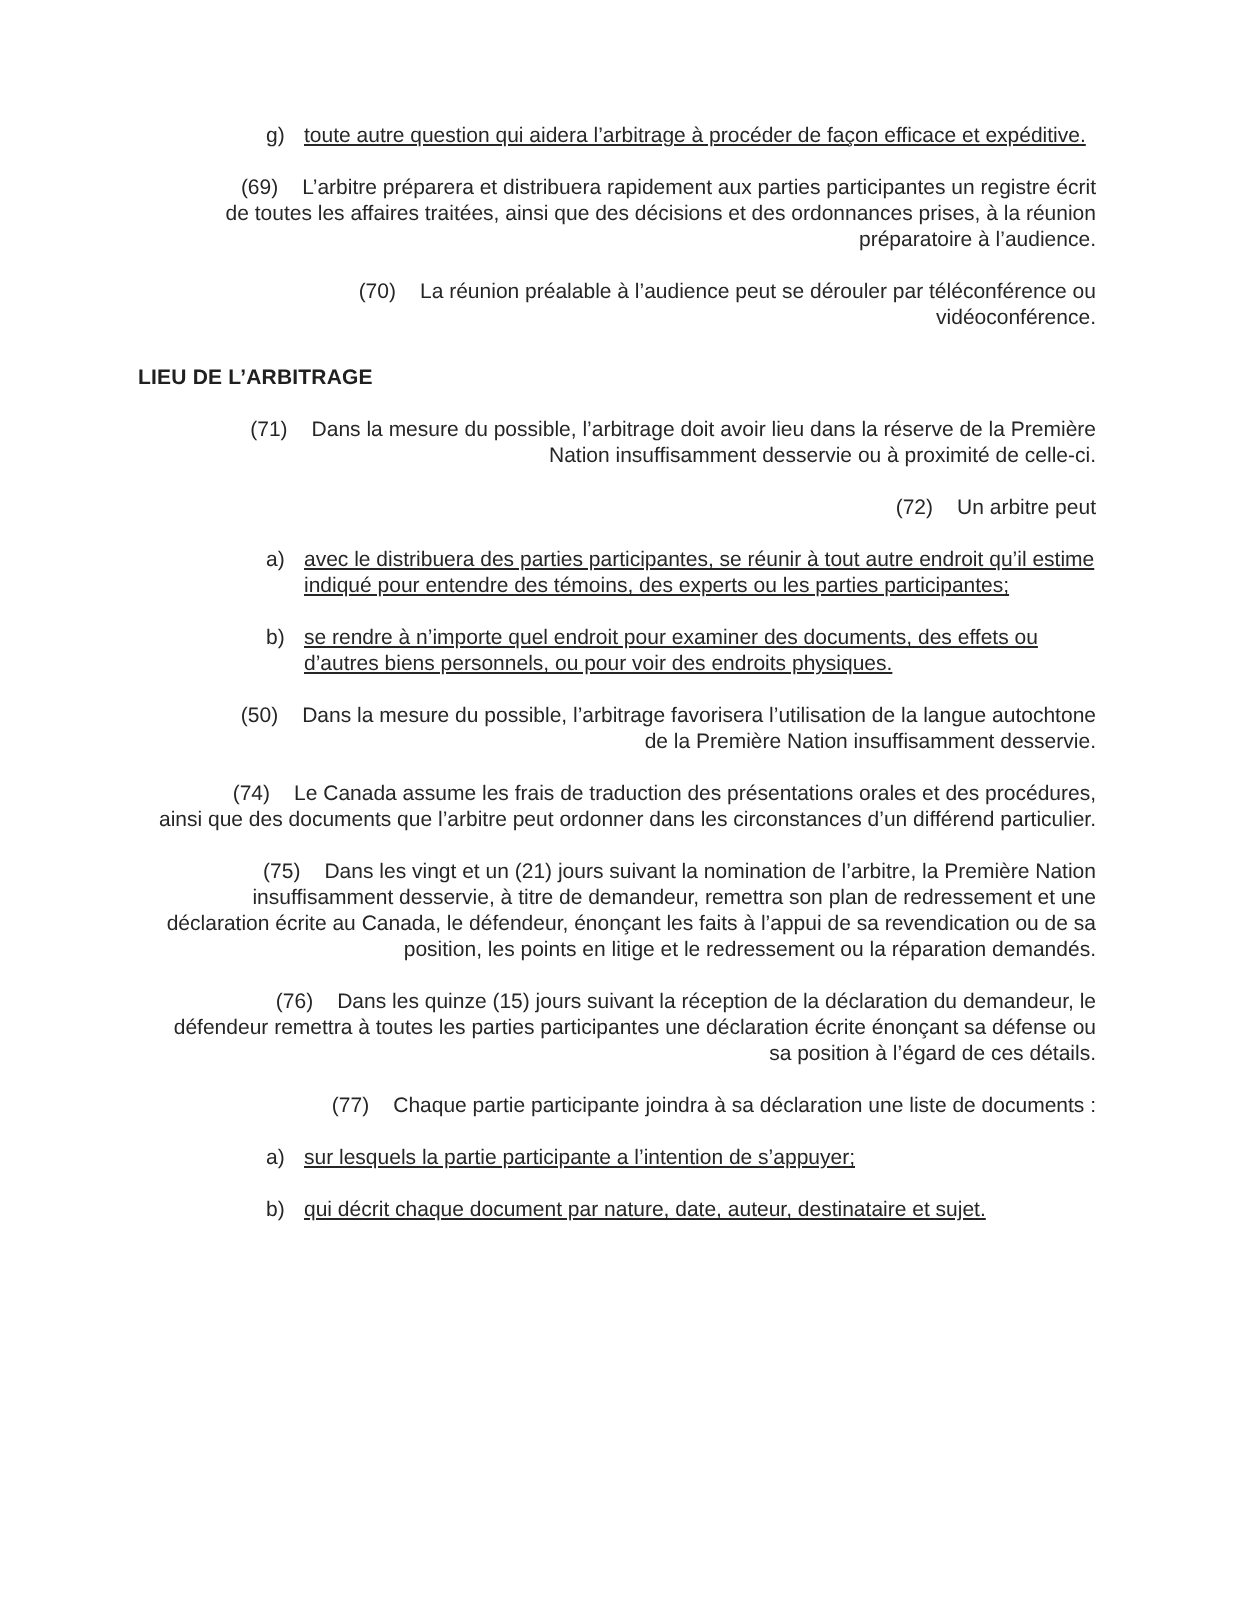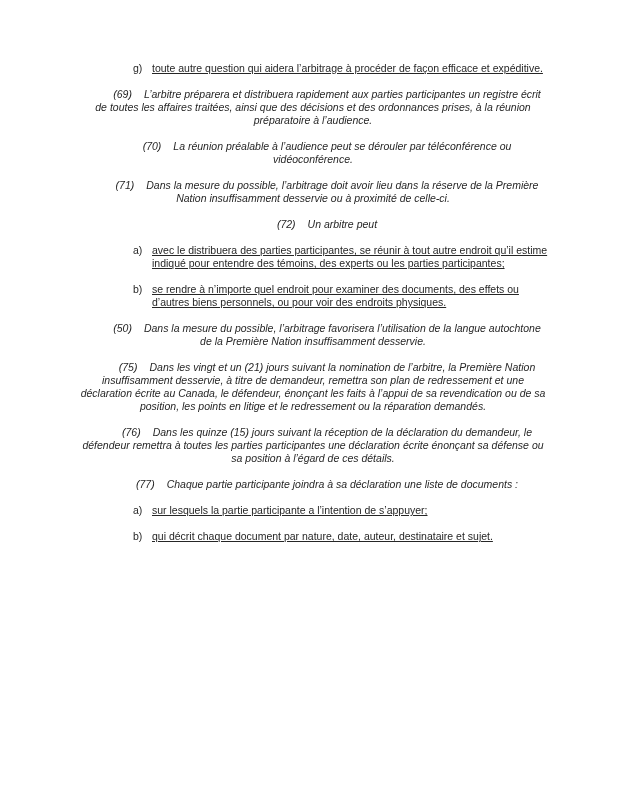--- a/index.html
+++ b/index.html
@@ -22,22 +22,21 @@
   }
   .heading {
     font-weight: bold;
     color: #202020;
     margin: 17px 0 0 0;
     letter-spacing: 0.1px;
   }
   .para {
     margin: 13px 0 0 9px;
     text-indent: 28px;
-    text-align: center;
-    font-style: italic;
+    text-align: right;
   }
   .para .num {
     display: inline-block;
     margin-right: 12px;
     text-indent: 0;
   }
   .clause {
     display: flex;
     margin: 13px 0 0 64px;
   }
@@ -59,38 +58,40 @@
 
   <div class="clause first-block">
     <span class="marker">g)</span>
     <span class="ctext">toute autre question qui aidera l’arbitrage à procéder de façon efficace et expéditive.</span>
   </div>
 
   <p class="para"><span class="num">(69)</span><span>L’arbitre préparera et distribuera rapidement aux parties participantes un registre écrit de toutes les affaires traitées, ainsi que des décisions et des ordonnances prises, à la réunion préparatoire à l’audience.</span></p>
 
   <p class="para"><span class="num">(70)</span><span>La réunion préalable à l’audience peut se dérouler par téléconférence ou vidéoconférence.</span></p>
 
+  <div class="heading">LIEU DE L’ARBITRAGE</div>
 
   <p class="para"><span class="num">(71)</span><span>Dans la mesure du possible, l’arbitrage doit avoir lieu dans la réserve de la Première Nation insuffisamment desservie ou à proximité de celle-ci.</span></p>
 
   <p class="para"><span class="num">(72)</span><span>Un arbitre peut</span></p>
 
   <div class="clause">
     <span class="marker">a)</span>
     <span class="ctext">avec le distribuera des parties participantes, se réunir à tout autre endroit qu’il estime indiqué pour entendre des témoins, des experts ou les parties participantes;</span>
   </div>
 
   <div class="clause">
     <span class="marker">b)</span>
     <span class="ctext">se rendre à n’importe quel endroit pour examiner des documents, des effets ou d’autres biens personnels, ou pour voir des endroits physiques.</span>
   </div>
 
 
   <p class="para"><span class="num">(50)</span><span>Dans la mesure du possible, l’arbitrage favorisera l’utilisation de la langue autochtone de la Première Nation insuffisamment desservie.</span></p>
 
+  <p class="para"><span class="num">(74)</span><span>Le Canada assume les frais de traduction des présentations orales et des procédures, ainsi que des documents que l’arbitre peut ordonner dans les circonstances d’un différend particulier.</span></p>
 
 
   <p class="para"><span class="num">(75)</span><span>Dans les vingt et un (21) jours suivant la nomination de l’arbitre, la Première Nation insuffisamment desservie, à titre de demandeur, remettra son plan de redressement et une déclaration écrite au Canada, le défendeur, énonçant les faits à l’appui de sa revendication ou de sa position, les points en litige et le redressement ou la réparation demandés.</span></p>
 
   <p class="para"><span class="num">(76)</span><span>Dans les quinze (15) jours suivant la réception de la déclaration du demandeur, le défendeur remettra à toutes les parties participantes une déclaration écrite énonçant sa défense ou sa position à l’égard de ces détails.</span></p>
 
   <p class="para"><span class="num">(77)</span><span>Chaque partie participante joindra à sa déclaration une liste de documents :</span></p>
 
   <div class="clause">
     <span class="marker">a)</span>

